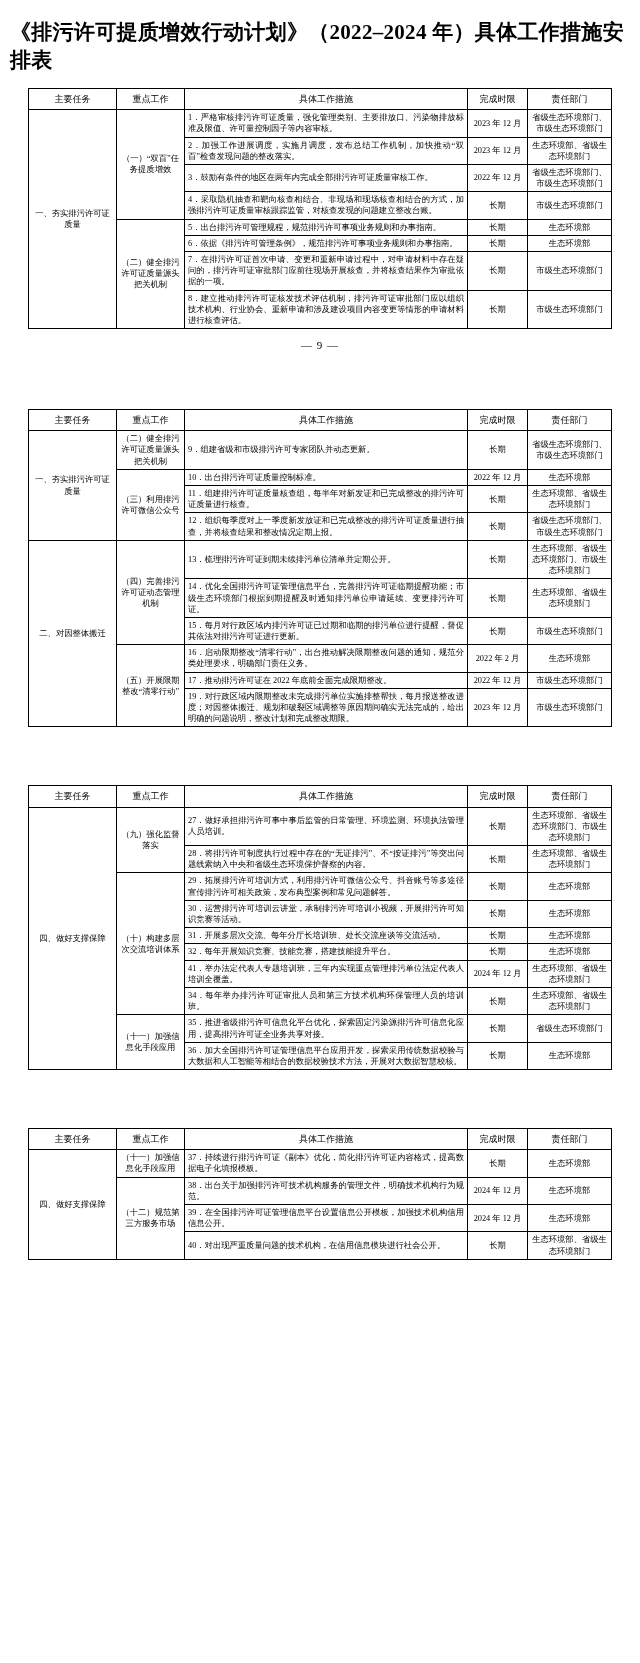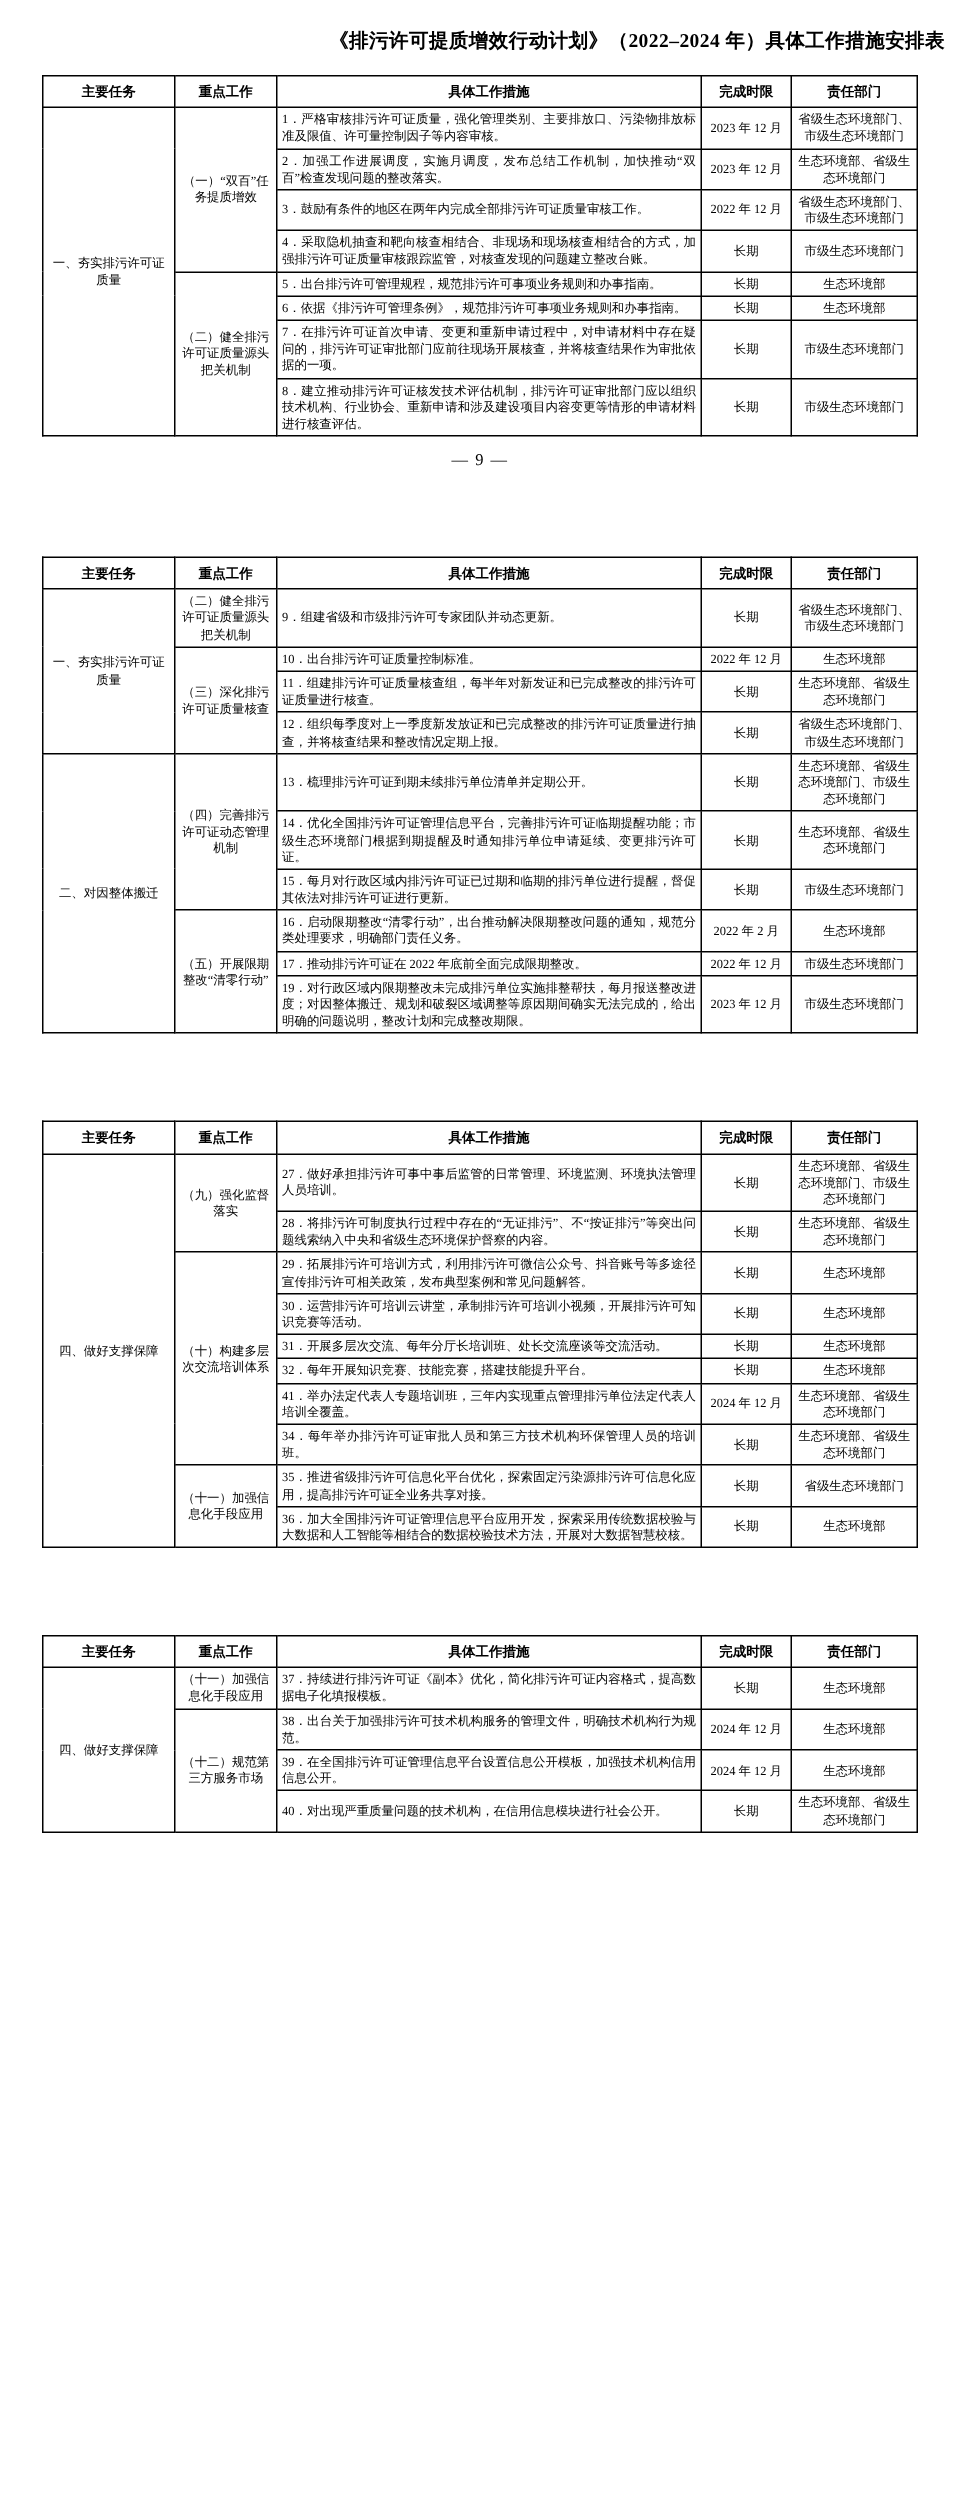--- a/index.html
+++ b/index.html
@@ -1,40 +1,40 @@
 <!DOCTYPE html>
 <html><head>
 <meta charset="utf-8">
 <style>
   html,body{margin:0;padding:0;background:#ffffff;}
   body{width:640px;font-family:"Liberation Serif","DejaVu Serif",serif;color:#000;}
   .page{width:640px;box-sizing:border-box;}
   .doc-title{
-    text-align:right;
-    font-size:13px;
+    text-align:left;
+    font-size:21px;
     font-weight:bold;
     padding:18px 10px 14px 10px;
     letter-spacing:0.3px;
   }
   .tbl-wrap{padding:0 28px;}
   table{
     border-collapse:collapse;
     width:100%;
     table-layout:fixed;
     font-size:8.3px;
     line-height:1.35;
   }
   th,td{
     border:0.8px solid #000;
     padding:2px 3px;
     vertical-align:middle;
   }
   thead th{
     text-align:center;
-    font-weight:bold;
+    font-weight:normal;
     font-size:9px;
     padding:4px 2px;
   }
   td.c{text-align:center;}
   td.j{text-align:justify;text-justify:inter-ideograph;}
   .col-a{width:88px;}
   .col-b{width:68px;}
   .col-c{width:auto;}
   .col-d{width:60px;}
   .col-e{width:84px;}
@@ -142,21 +142,21 @@
       </thead>
       <tbody>
         <tr>
           <td class="c" rowspan="4">一、夯实排污许可证质量</td>
           <td class="c" rowspan="1">（二）健全排污许可证质量源头把关机制</td>
           <td class="j">9．组建省级和市级排污许可专家团队并动态更新。</td>
           <td class="c">长期</td>
           <td class="c">省级生态环境部门、市级生态环境部门</td>
         </tr>
         <tr>
-          <td class="c" rowspan="3">（三）深化排污许可证质量核查</td>
+          <td class="c" rowspan="3">（三）利用排污许可微信公众号</td>
           <td class="j">10．出台排污许可证质量控制标准。</td>
           <td class="c">2022 年 12 月</td>
           <td class="c">生态环境部</td>
         </tr>
         <tr>
           <td class="j">11．组建排污许可证质量核查组，每半年对新发证和已完成整改的排污许可证质量进行核查。</td>
           <td class="c">长期</td>
           <td class="c">生态环境部、省级生态环境部门</td>
         </tr>
         <tr>

